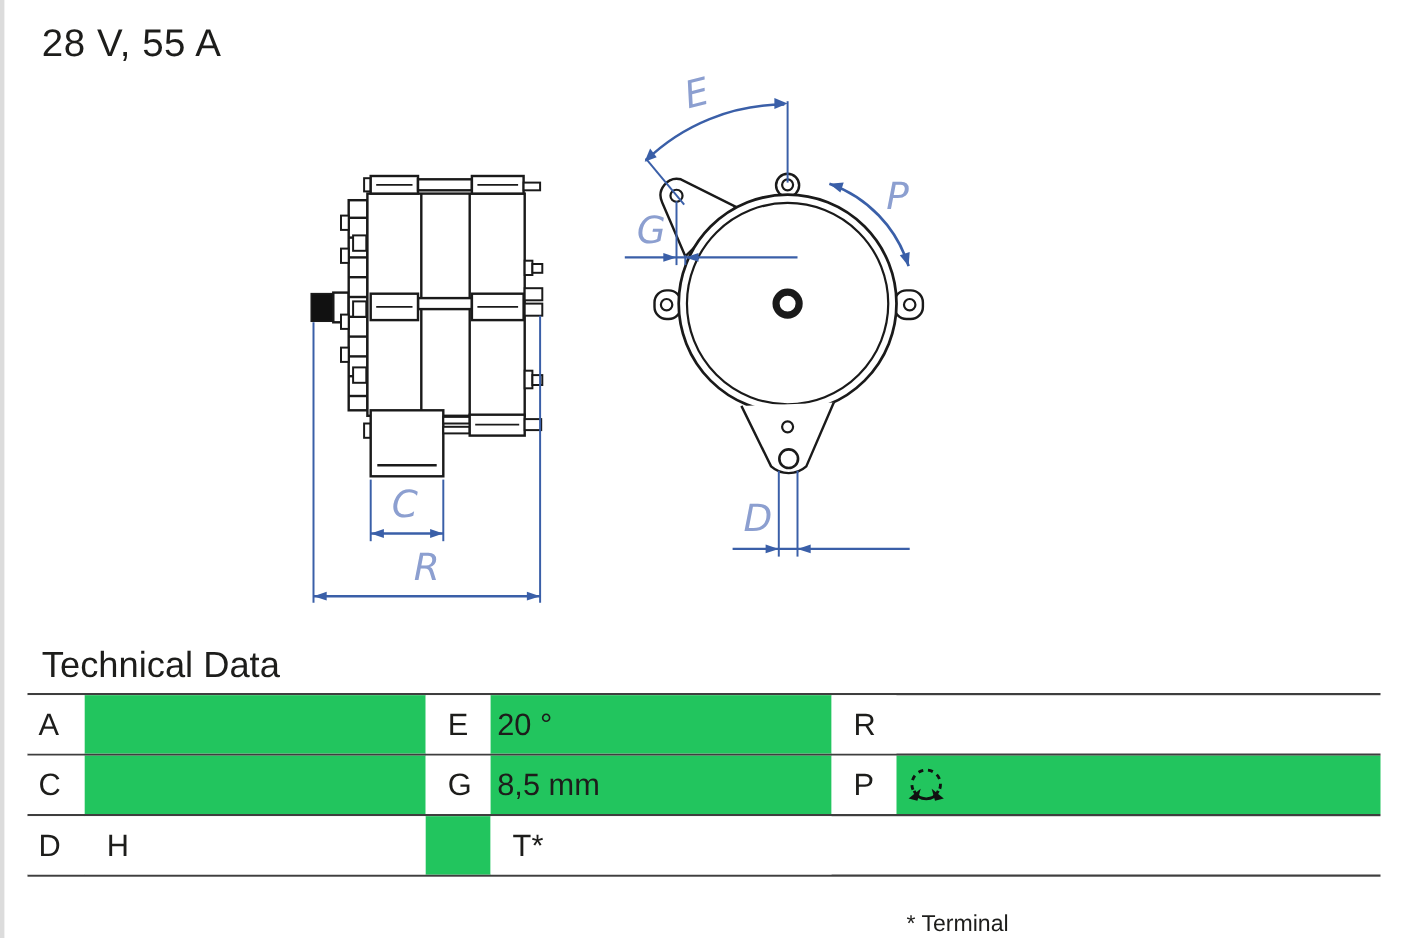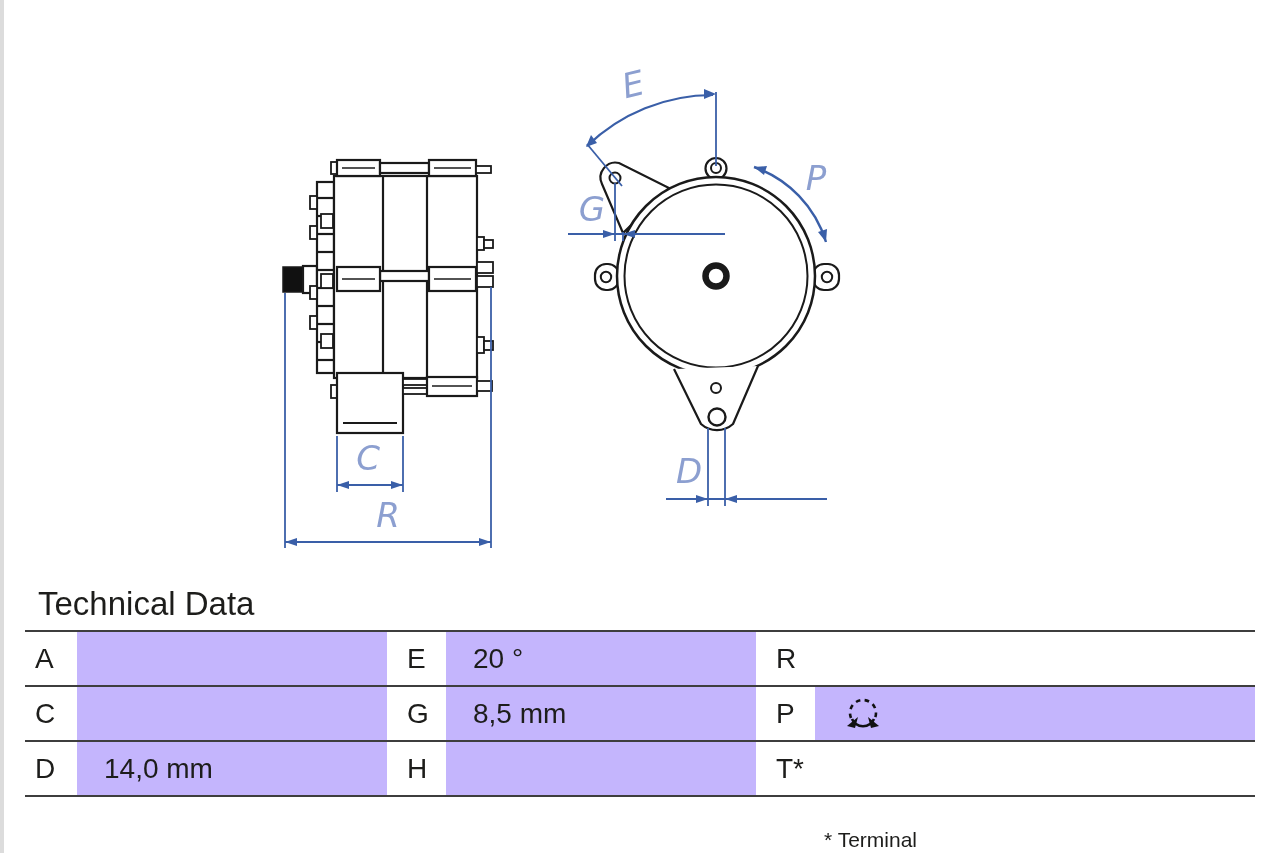--- a/index.html
+++ b/index.html
@@ -7,31 +7,32 @@
   .page { position:relative; width:1280px; height:853px; background:#fff; }
   .edge-strip { position:absolute; left:0; top:0; width:4px; height:853px; background:#dcdcdc; }
   .title { position:absolute; left:38px; top:20px; font-size:35px; font-weight:400; letter-spacing:0.5px; }
   .drawing-svg { position:absolute; left:0; top:0; width:1280px; height:570px; }
   .tech-heading { position:absolute; left:38px; top:585px; font-size:33px; font-weight:400; }
   .tech-table { position:absolute; left:25px; top:630px; width:1230px; border-top:2px solid #3e3e3e; }
   .t-row { display:grid; grid-template-columns:52px 310px 59px 310px 59px 440px; height:55px; border-bottom:2px solid #3e3e3e; }
   .t-cell { font-size:28px; line-height:53px; white-space:nowrap; overflow:hidden; }
   .t-key { background:#ffffff; padding-left:10px; }
   .t-key.k2, .t-key.k3 { padding-left:20px; }
-  .t-val { background:#c4b5fd; padding-left:27px; }
+  .t-val { background:#22c55e; padding-left:6px; }
   .t-val .rot-icon { display:inline-block; vertical-align:middle; margin-top:-6px; }
   .footnote { position:absolute; left:824px; top:828px; font-size:21px; }
   svg text.dim-label { font-family:"DejaVu Sans", sans-serif; font-style:italic; font-size:34px; fill:#8c9fd0; }
 </style>
 </head>
 <body>
 
 <div class="page">
   <div class="edge-strip"></div>
 
+  <div class="title">28 V, 55 A</div>
 
   <svg class="drawing-svg" viewBox="0 0 1280 570">
     <g stroke="#1a1a1a" stroke-width="2.2" fill="none">
 
       <rect x="283" y="267" width="20" height="25" fill="#111" stroke-width="1.5"></rect>
       <rect x="303" y="266" width="14" height="27" fill="#fff"></rect>
 
       <rect x="317" y="182" width="17" height="191" fill="#fff"></rect>
       <line x1="317" y1="198" x2="334" y2="198"></line>
         <line x1="317" y1="216" x2="334" y2="216"></line>
@@ -179,21 +180,20 @@
           <path d="M 9 25 A 13 13 0 1 1 33 25" fill="none" stroke="#111" stroke-width="2.6" stroke-dasharray="4.5 4.5"></path>
           <path d="M 10 26 A 12 12 0 0 0 32 26" fill="none" stroke="#111" stroke-width="2.6"></path>
           <polygon points="5,33 16,24 13,35" fill="#111"></polygon>
           <polygon points="37,33 26,24 29,35" fill="#111"></polygon>
         </svg>
       </div>
     </div>
 
     <div class="t-row">
       <div class="t-cell t-key k1">D</div>
-      <div class="t-cell t-val">14,0 mm</div>
       <div class="t-cell t-key k2">H</div>
       <div class="t-cell t-val"></div>
       <div class="t-cell t-key k3">T*</div>
     </div>
   </div>
 
   <div class="footnote">* Terminal</div>
 </div>
 
 </body></html>

